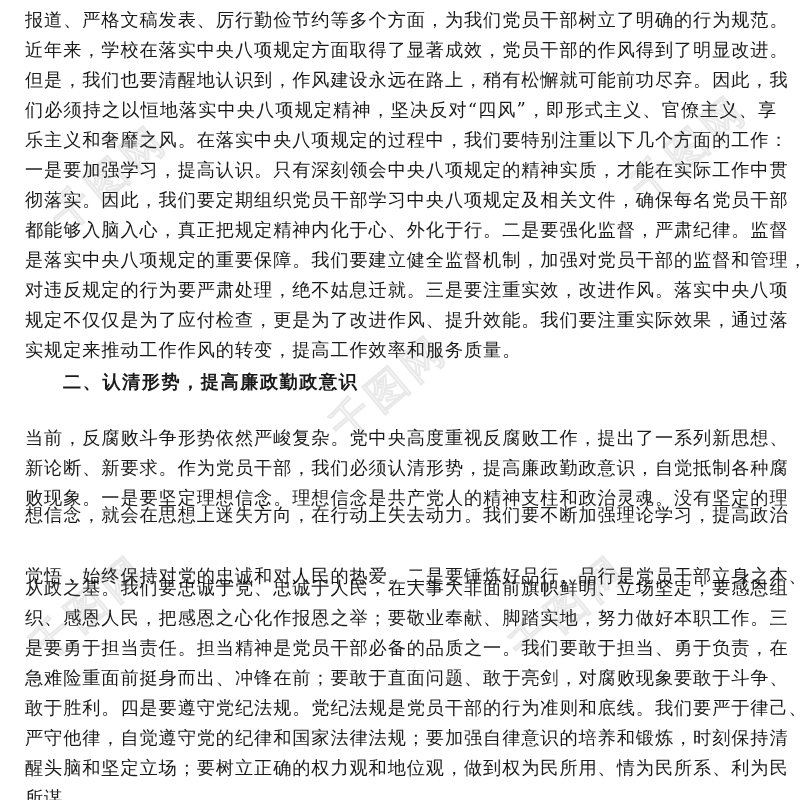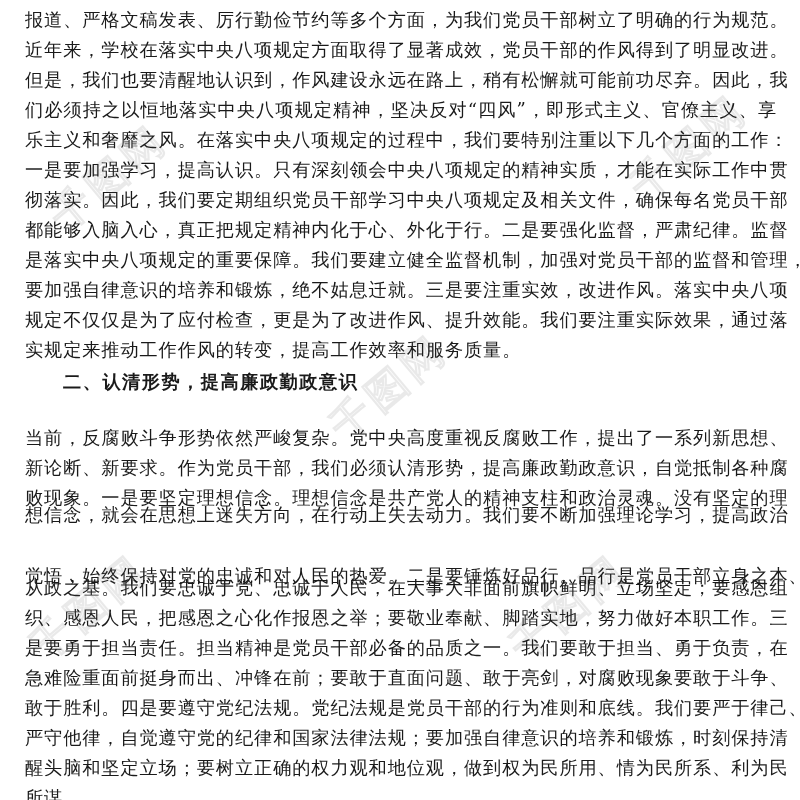--- a/index.html
+++ b/index.html
@@ -39,21 +39,21 @@
   <div>
     <div class="line" style="top:8px">报道、严格文稿发表、厉行勤俭节约等多个方面，为我们党员干部树立了明确的行为规范。</div>
     <div class="line" style="top:38px">近年来，学校在落实中央八项规定方面取得了显著成效，党员干部的作风得到了明显改进。</div>
     <div class="line" style="top:68px">但是，我们也要清醒地认识到，作风建设永远在路上，稍有松懈就可能前功尽弃。因此，我</div>
     <div class="line" style="top:98px">们必须持之以恒地落实中央八项规定精神，坚决反对“四风”，即形式主义、官僚主义、享</div>
     <div class="line" style="top:128px">乐主义和奢靡之风。在落实中央八项规定的过程中，我们要特别注重以下几个方面的工作：</div>
     <div class="line" style="top:158px">一是要加强学习，提高认识。只有深刻领会中央八项规定的精神实质，才能在实际工作中贯</div>
     <div class="line" style="top:188px">彻落实。因此，我们要定期组织党员干部学习中央八项规定及相关文件，确保每名党员干部</div>
     <div class="line" style="top:218px">都能够入脑入心，真正把规定精神内化于心、外化于行。二是要强化监督，严肃纪律。监督</div>
     <div class="line" style="top:248px">是落实中央八项规定的重要保障。我们要建立健全监督机制，加强对党员干部的监督和管理，</div>
-    <div class="line" style="top:278px">要加强自律意识的培养和锻炼，绝不姑息迁就。三是要注重实效，改进作风。落实中央八项</div>
+    <div class="line" style="top:278px">对违反规定的行为要严肃处理，绝不姑息迁就。三是要注重实效，改进作风。落实中央八项</div>
     <div class="line" style="top:308px">规定不仅仅是为了应付检查，更是为了改进作风、提升效能。我们要注重实际效果，通过落</div>
     <div class="line last" style="top:338px">实规定来推动工作作风的转变，提高工作效率和服务质量。</div>
   </div>
 
   <div class="heading">二、认清形势，提高廉政勤政意识</div>
 
   <div>
     <div class="line" style="top:426px">当前，反腐败斗争形势依然严峻复杂。党中央高度重视反腐败工作，提出了一系列新思想、</div>
     <div class="line" style="top:456px">新论断、新要求。作为党员干部，我们必须认清形势，提高廉政勤政意识，自觉抵制各种腐</div>
     <div class="line" style="top:486px">败现象。一是要坚定理想信念。理想信念是共产党人的精神支柱和政治灵魂。没有坚定的理</div>

